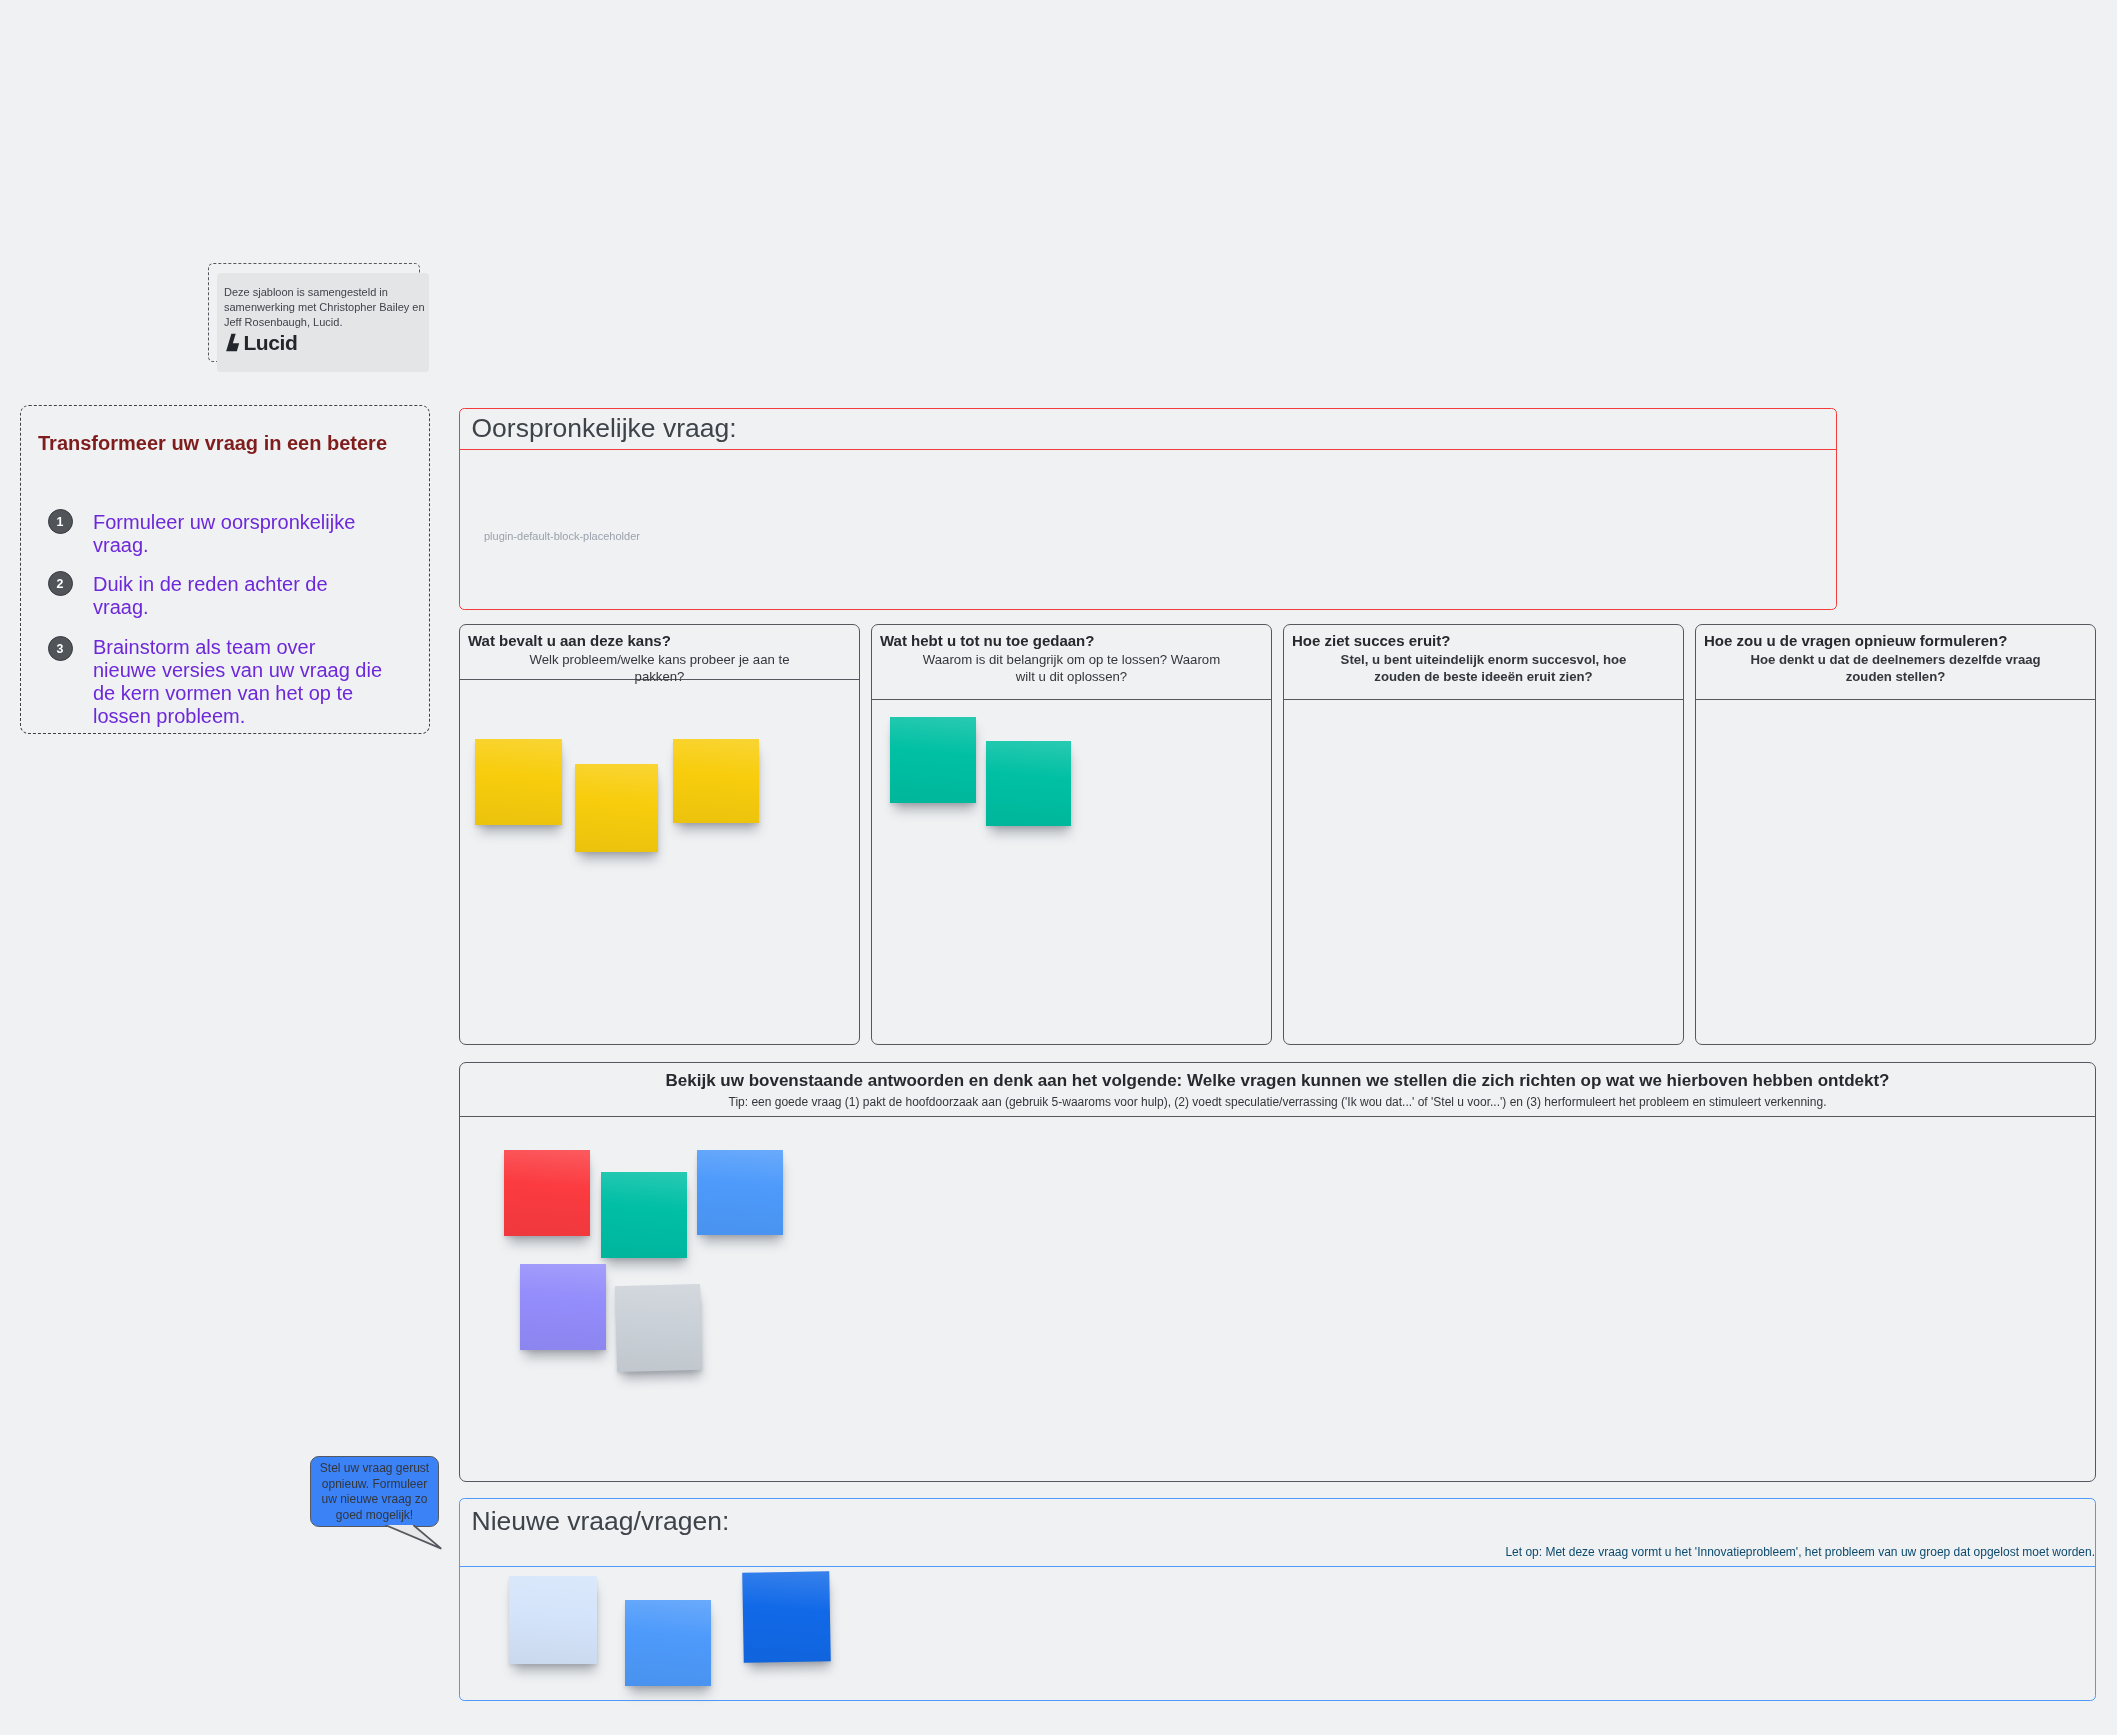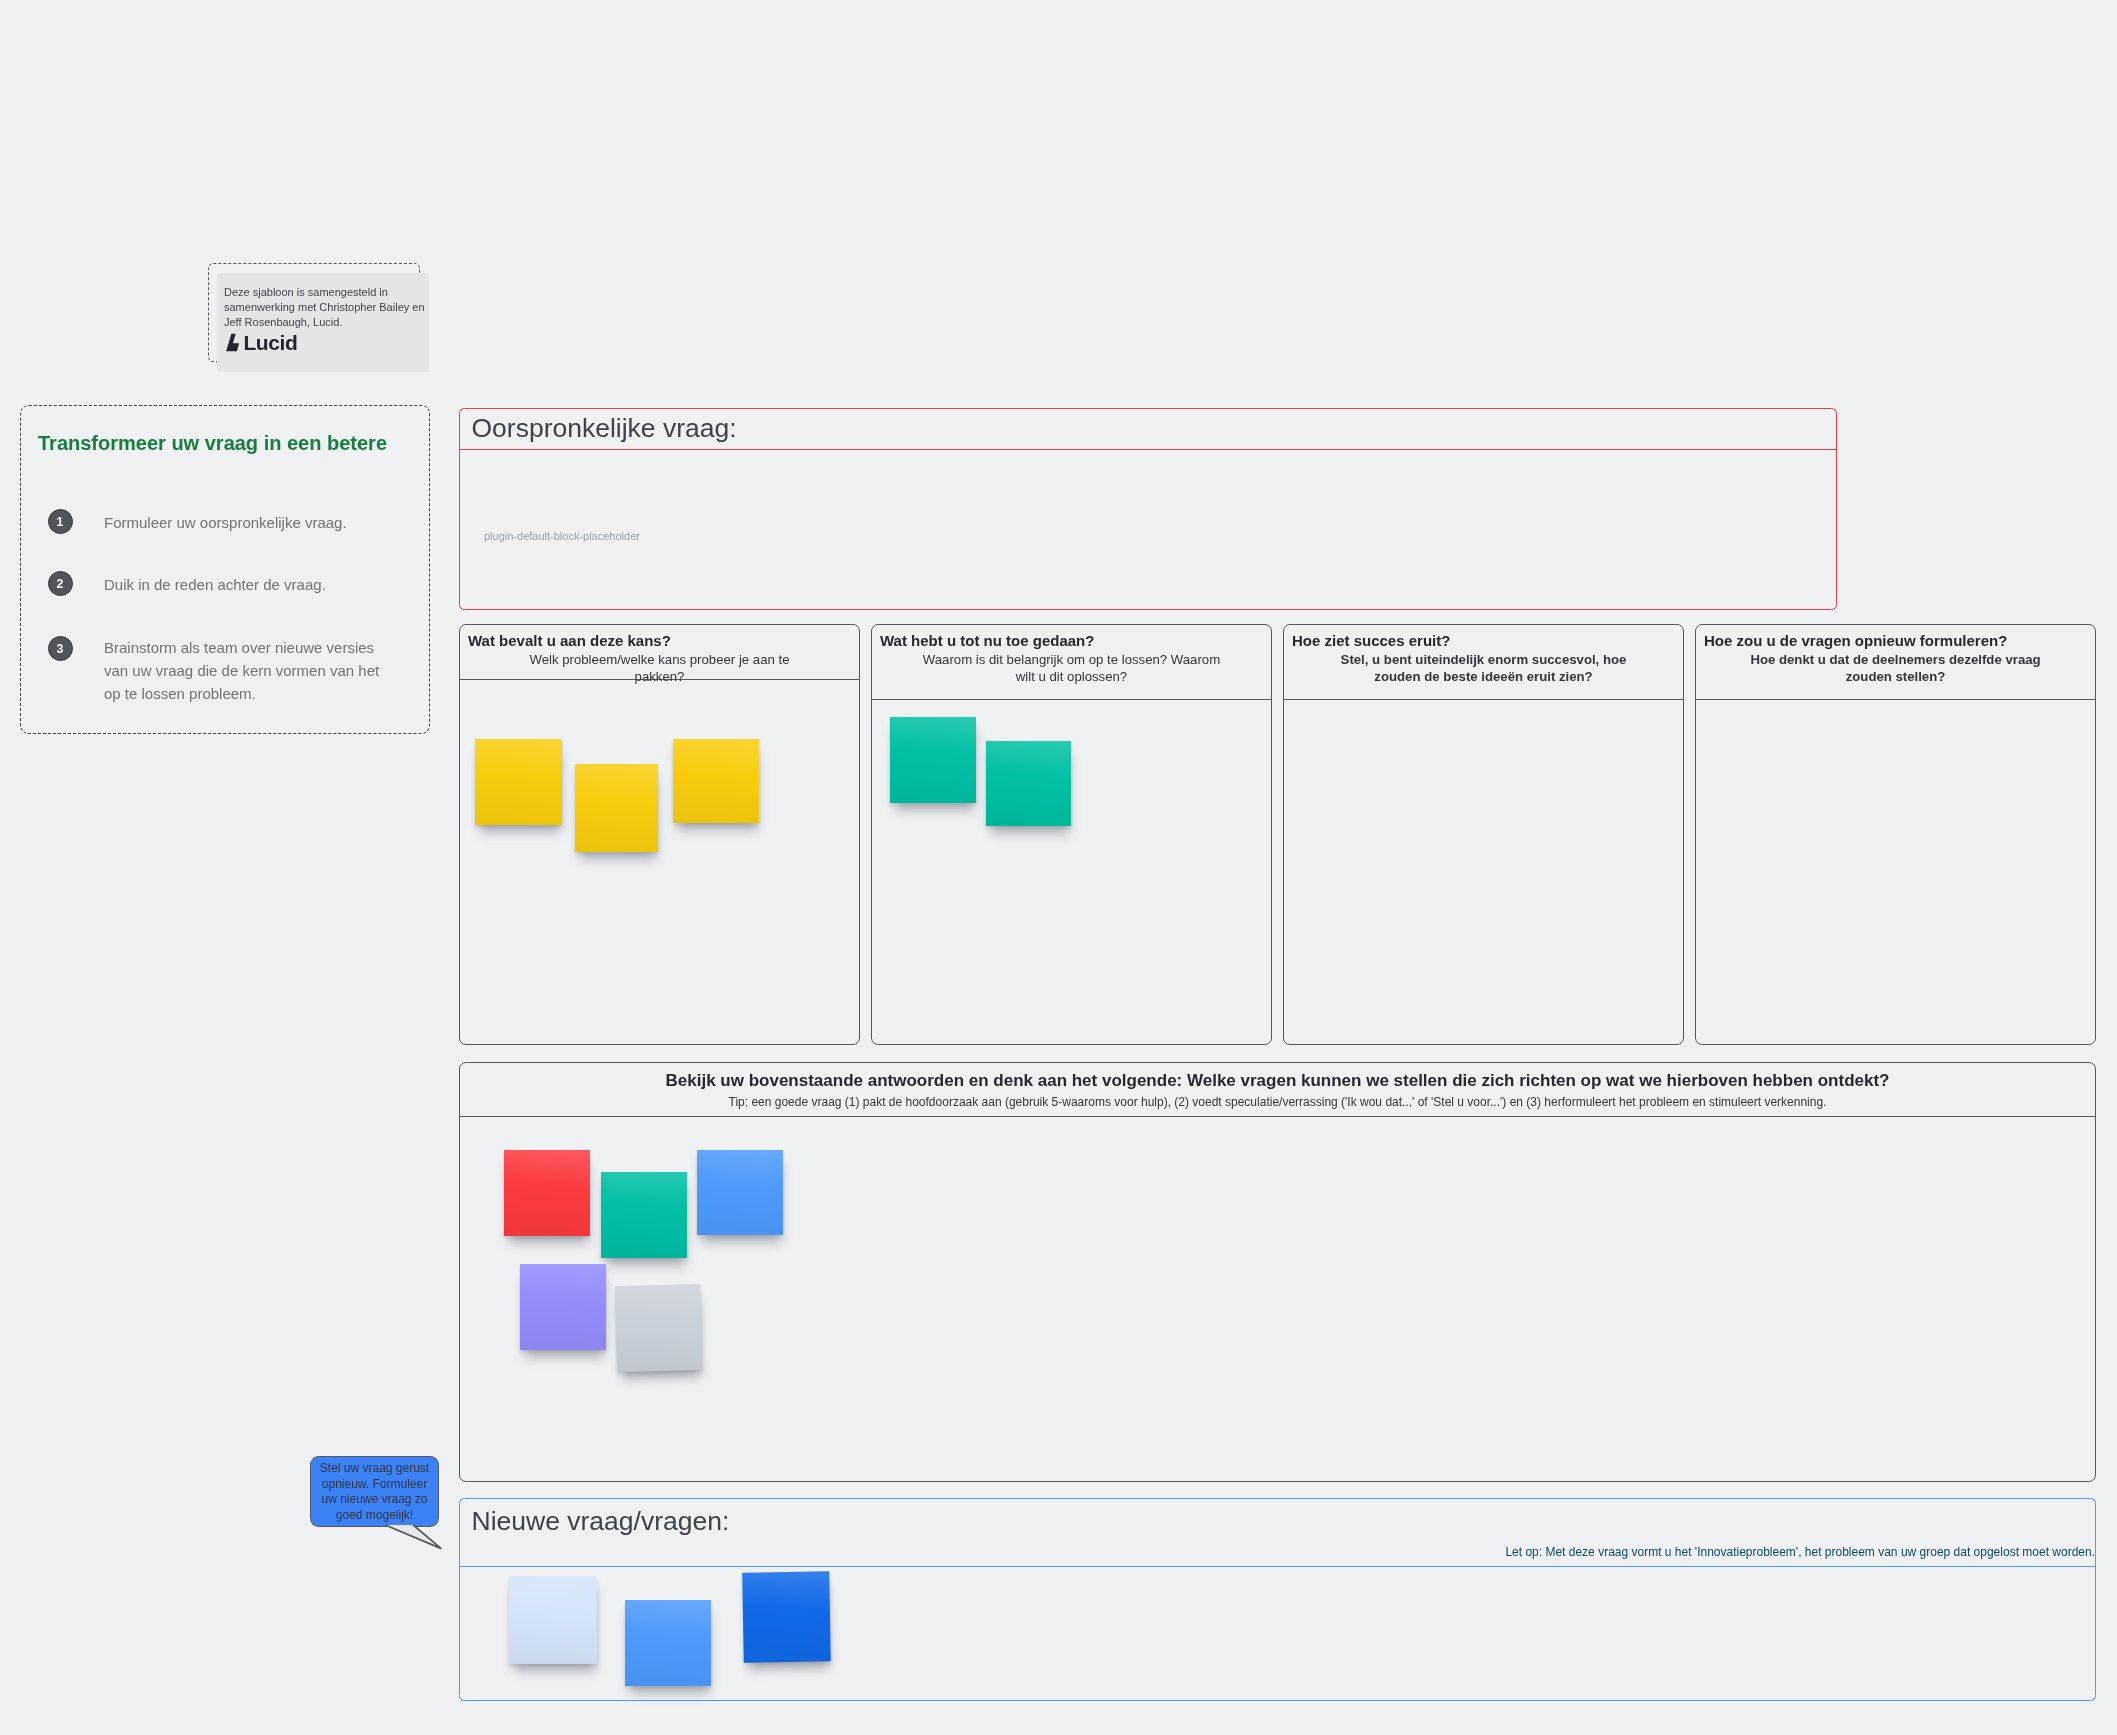--- a/index.html
+++ b/index.html
@@ -13,25 +13,25 @@
     background:#E4E5E7;border-radius:3.5px;}
   #attr-text{position:absolute;left:7px;top:12.4px;width:205px;font-size:11px;
     line-height:14.6px;color:#3F434A;}
   #attr-logo{position:absolute;left:6.2px;top:58px;display:flex;align-items:center;gap:2.6px;}
   #attr-logo .word{font-size:21px;font-weight:700;color:#23262B;letter-spacing:-0.4px;}
 
   
   #instructions{position:absolute;left:20px;top:405px;width:408px;height:327px;
     border:1.8px dashed #3E4146;border-radius:8.8px;}
   #instr-title{position:absolute;left:17px;top:25.6px;width:371px;font-size:20px;
-    font-weight:700;color:#15803d;}
+    font-weight:700;color:#7f1d1d;}
   .step-circle{position:absolute;left:26.5px;width:23px;height:23px;border-radius:50%;
     background:#515458;border:1.8px solid #36393E;color:#FFFFFF;font-size:12.4px;font-weight:700;
     display:flex;align-items:center;justify-content:center;}
-  .step-text{position:absolute;left:83px;width:291px;font-size:15px;line-height:23px;color:#737373;}
+  .step-text{position:absolute;left:72px;width:291px;font-size:20px;line-height:23px;color:#6d28d9;}
   #step1-c{top:103px;} #step1-t{top:105px;}
   #step2-c{top:165px;} #step2-t{top:167px;}
   #step3-c{top:230px;} #step3-t{top:230px;}
 
   
   #original-box{position:absolute;left:459px;top:408px;width:1378px;height:202px;
     border:1.8px solid #F43B3B;border-radius:5.3px;box-sizing:border-box;}
   #original-header{height:40px;border-bottom:1.8px solid #F43B3B;}
   #original-title{padding-left:11.5px;font-size:26.5px;font-weight:400;color:#3E4349;line-height:39px;white-space:nowrap;}
   #original-placeholder{position:absolute;left:24px;top:121px;font-size:11px;color:#9BA1AB;}

